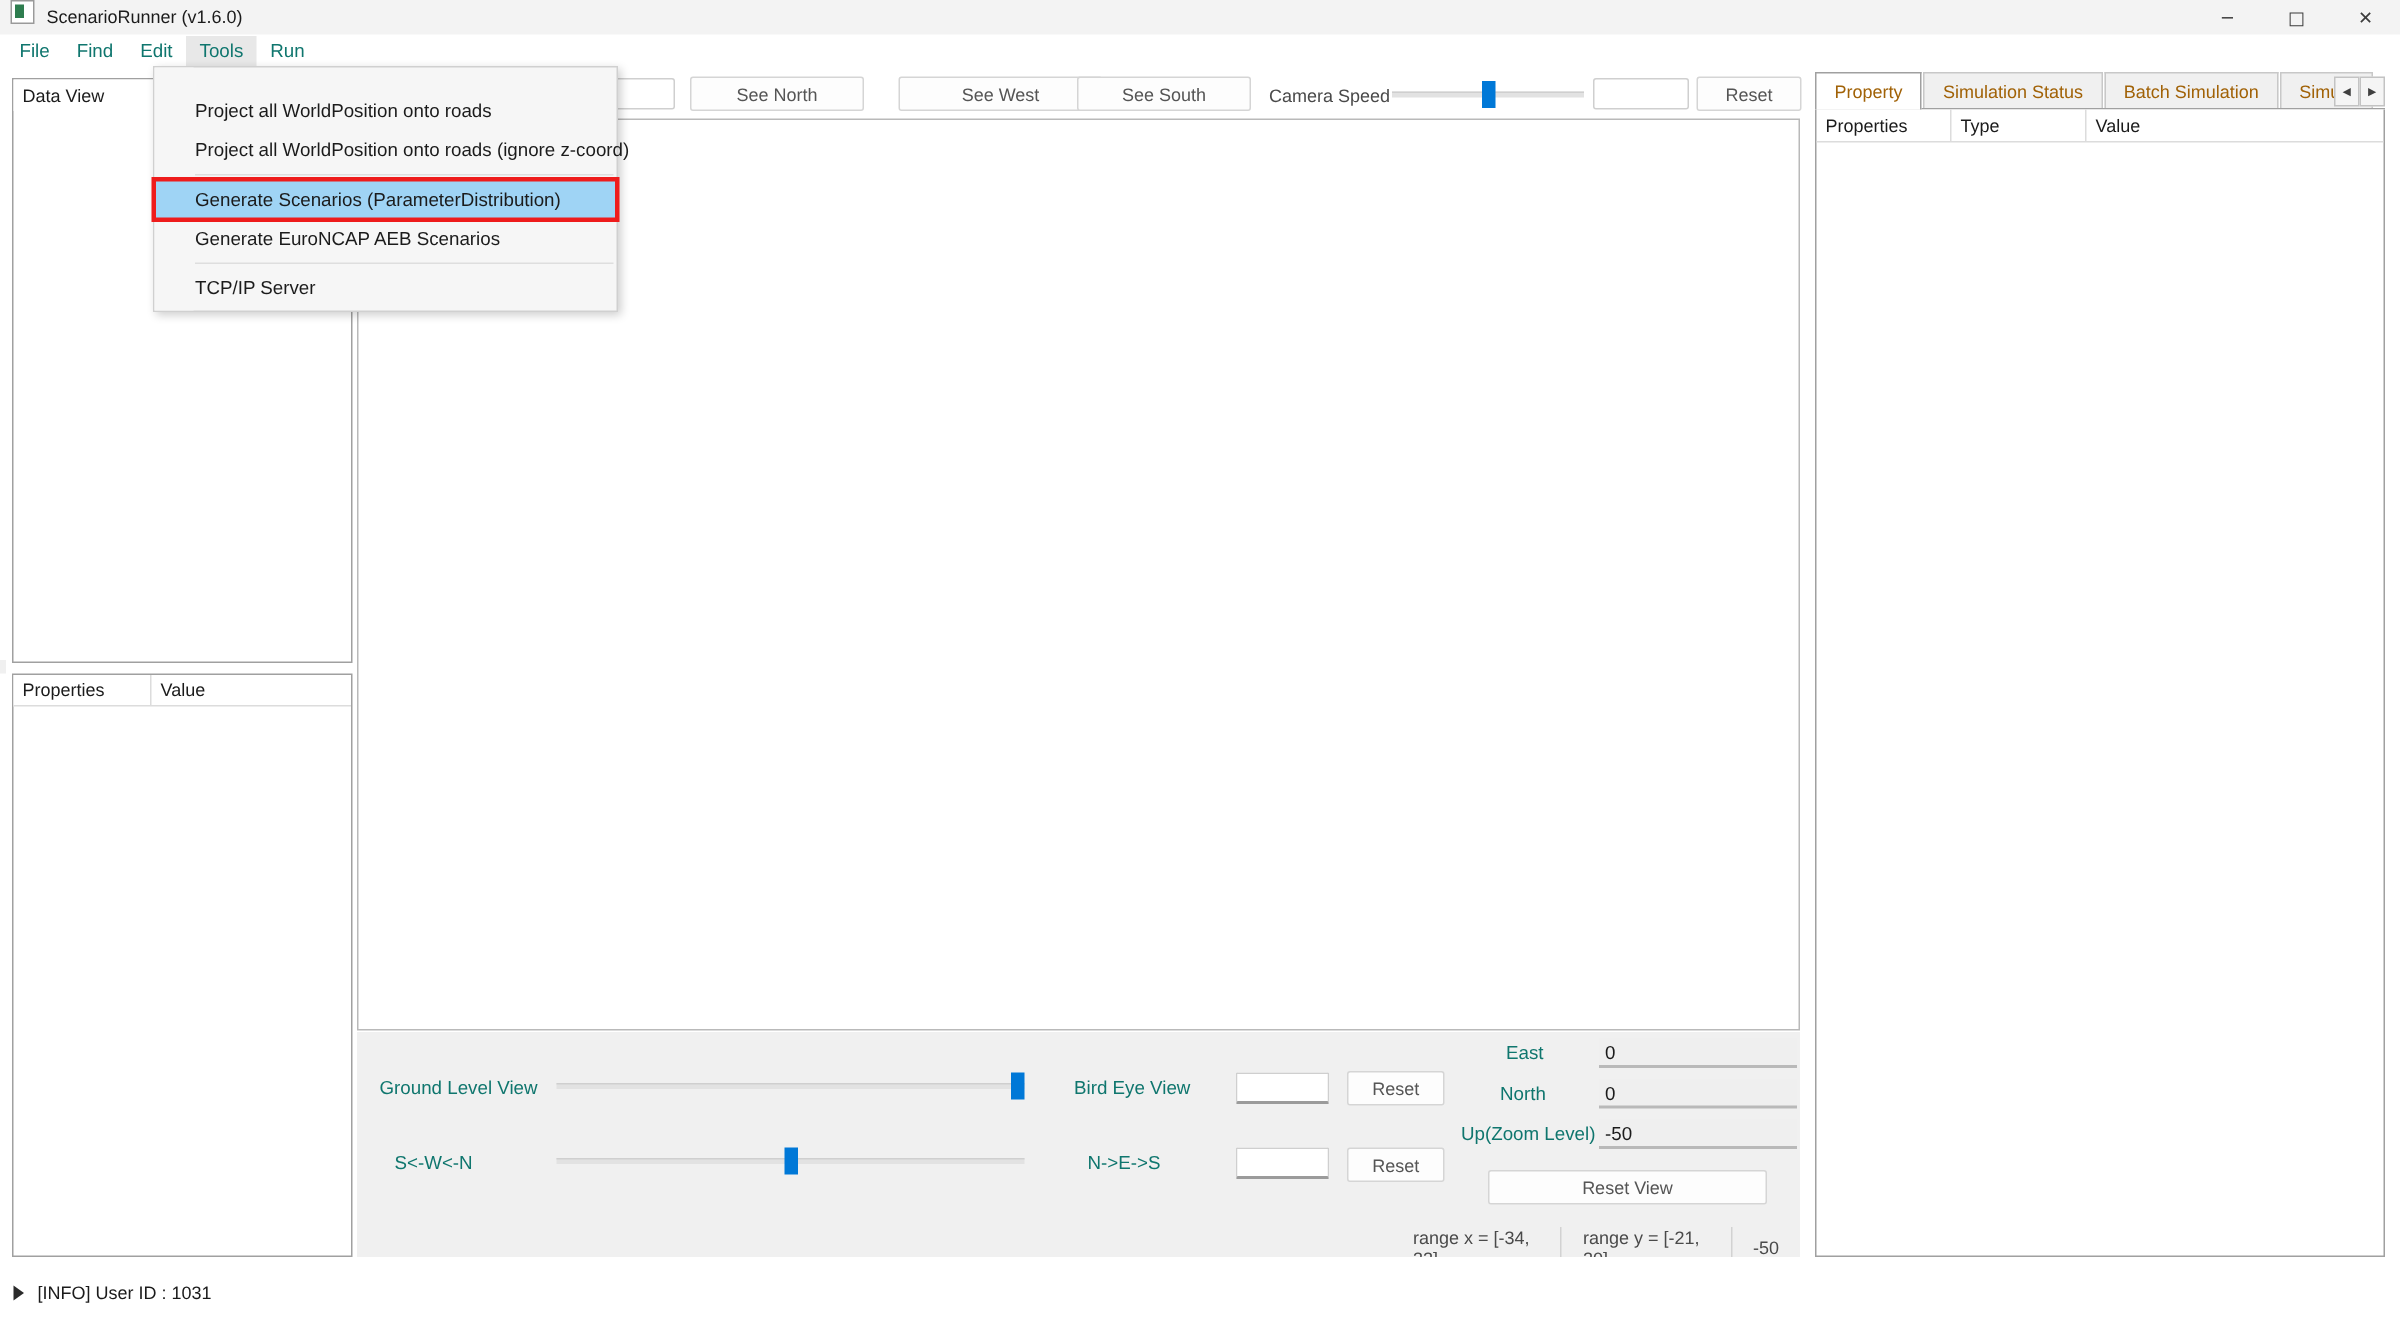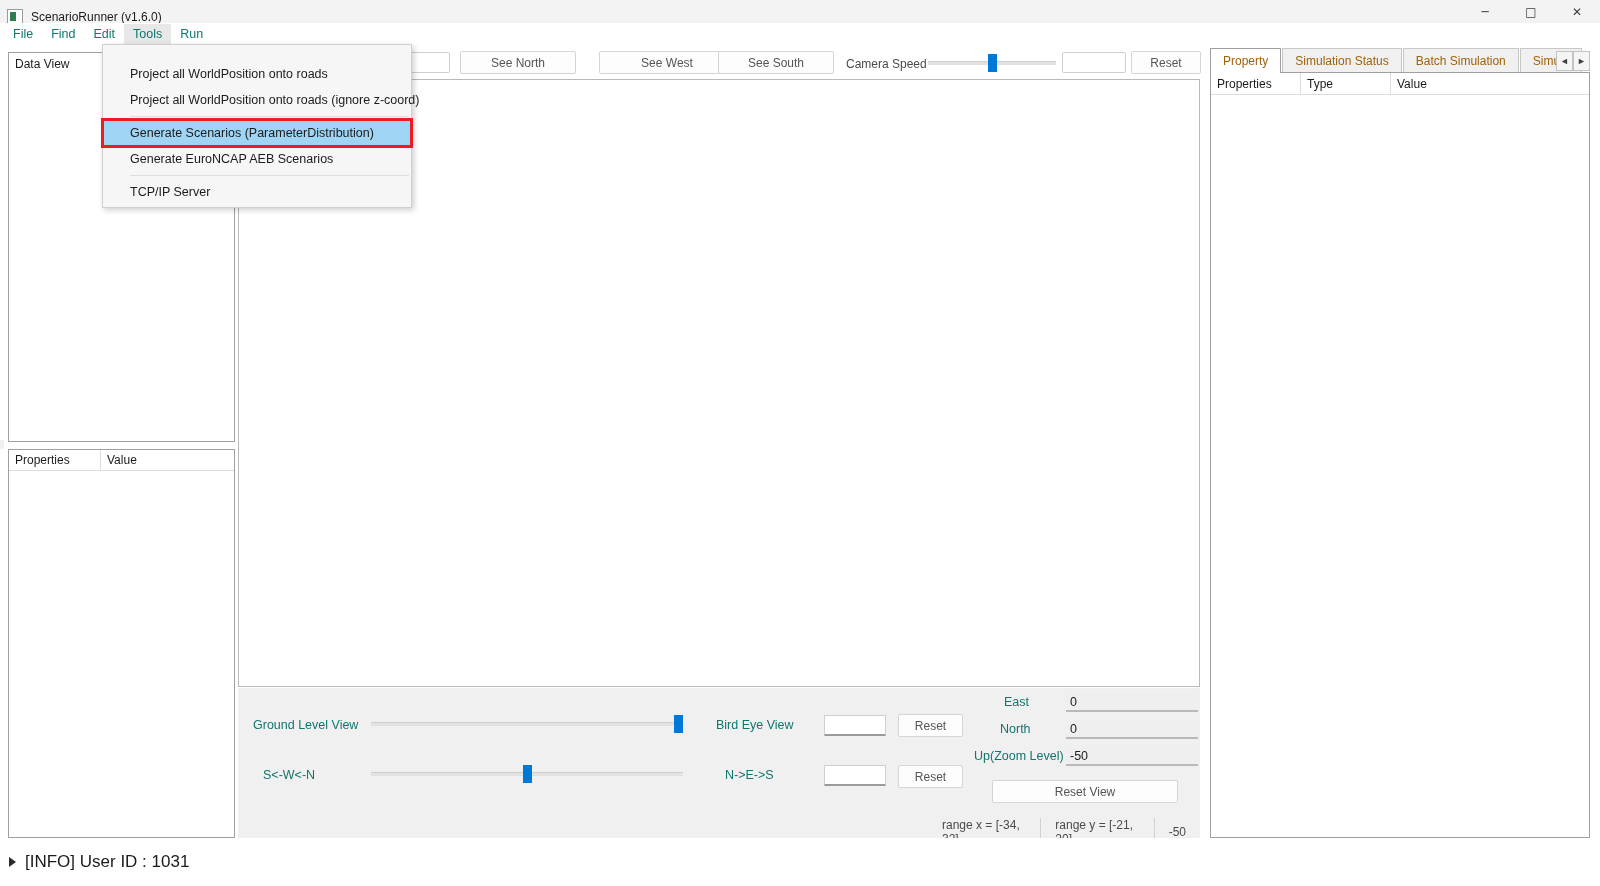--- a/index.html
+++ b/index.html
@@ -13,21 +13,21 @@
   #app {
     position: relative;
     width: 1600px; height: 886px;
     background: #ffffff;
   }
 
   
   .titlebar {
     position: absolute; left: 0; top: 0; width: 1600px; height: 35px;
     background: #f3f3f3;
-    display: flex; align-items: center;
+    display: flex; 
     border-bottom: 1px solid #f0f0f0;
   }
   .title-icon {
     width: 16px; height: 16px; margin-left: 7px; margin-right: 8px;
     background: #ffffff; border: 1px solid #9a9a9a;
     position: relative;
   }
   .title-icon::after {
     content: ""; position: absolute; left: 2px; top: 2px;
     width: 6px; height: 9px; background: #2e7d4f;
@@ -207,21 +207,21 @@
   
   .statusbar {
     position: absolute; left: 0; top: 838px; width: 1600px; height: 48px;
     background: #ffffff; display: flex; align-items: center; padding-left: 9px;
   }
   .status-arrow {
     width: 0; height: 0; border-left: 7px solid #2b2b2b;
     border-top: 5px solid transparent; border-bottom: 5px solid transparent;
     margin-right: 9px;
   }
-  .status-text { font-size: 17px; color: #1b1b1b; }
+  .status-text { font-size: 12px; color: #1b1b1b; }
 
   .left-edge-tick {
     position: absolute; left: 0; top: 440px; width: 4px; height: 9px;
     background: #f0f0f0;
   }
 </style>
 </head>
 <body>
 
 <div id="app">

